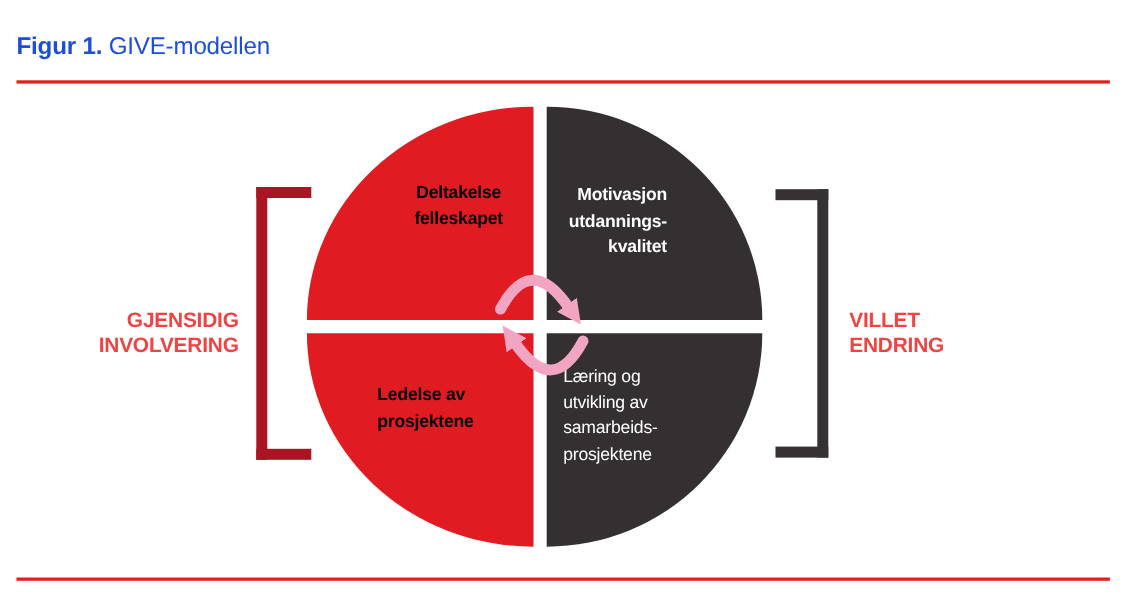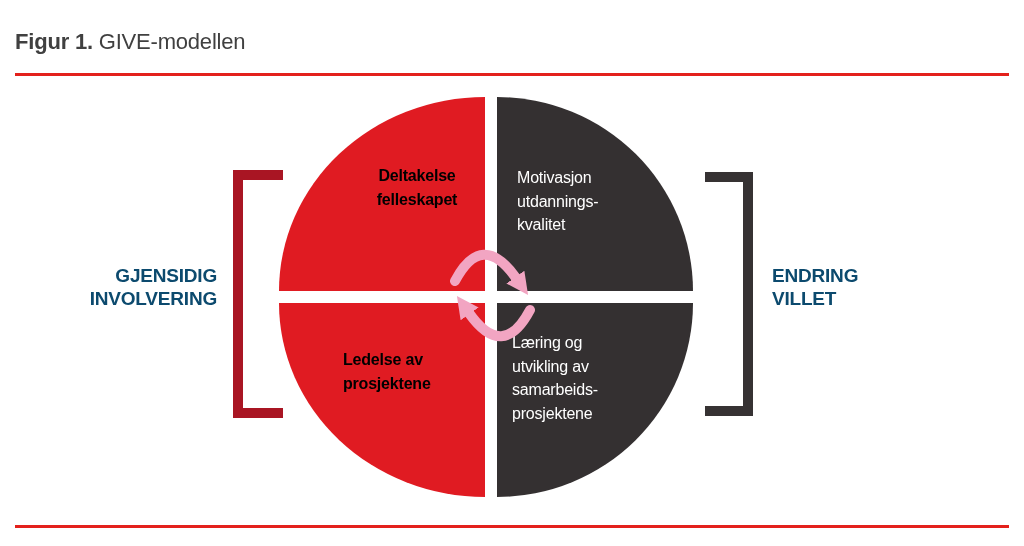--- a/index.html
+++ b/index.html
@@ -15,45 +15,45 @@
     background: #ffffff;
     overflow: hidden;
   }
 
   
   .figure-title {
     position: absolute;
     left: 15px;
     top: 29px;
     font-size: 22px;
-    color: #404040;
+    color: #1d4ed8;
     letter-spacing: -0.2px;
     white-space: pre;
   }
   .figure-title .b { font-weight: bold; }
 
   
   .rule {
     position: absolute;
     left: 15px;
     width: 994px;
     height: 3px;
     background: #e3211c;
   }
   .rule.top { top: 73px; }
   .rule.bottom { top: 525px; }
 
   
   .side-label {
     position: absolute;
-    top: 264px;
+    top: 280px;
     font-size: 19px;
     font-weight: bold;
     line-height: 23px;
-    color: #0c4a6e;
+    color: #ef4444;
     letter-spacing: -0.2px;
   }
   .side-label.left { left: 40px; width: 177px; text-align: right; }
   .side-label.right { left: 772px; width: 170px; text-align: left; }
 
   
   .bracket { position: absolute; box-sizing: border-box; }
   .bracket.left {
     left: 233px; top: 170px; width: 50px; height: 248px;
     border-left: 10px solid #a91523;
@@ -97,21 +97,21 @@
 
   .qtext {
     position: absolute;
     font-size: 16px;
     line-height: 23.5px;
     letter-spacing: -0.2px;
   }
   .qtext.dark-on-red { color: #000000; font-weight: bold; }
   .qtext.light-on-dark { color: #ffffff; font-weight: normal; }
   .qtext.tl-text { left: 64px; top: 67px; width: 148px; text-align: center; }
-  .qtext.tr-text { left: 238px; top: 69px; text-align: left; }
+  .qtext.tr-text { left: 238px; top: 69px; text-align: right; font-weight: bold; }
   .qtext.bl-text { left: 64px; top: 251px; width: 152px; text-align: left; }
   .qtext.br-text { left: 233px; top: 234px; text-align: left; }
 
   
   .arrows {
     position: absolute;
     left: 161px; top: 151px;
     width: 105px; height: 96px;
     overflow: visible;
   }
@@ -176,19 +176,19 @@
       </defs>
       <path class="arc" d="M 15 33 Q 42 -18 76 30" marker-end="url(#ah)"></path>
       <path class="arc" d="M 90 62 Q 63 113 29 65" marker-end="url(#ah)"></path>
     </svg>
 
   </div>
 
   <div class="bracket right"></div>
 
   <div class="side-label right">
+    <div>VILLET</div>
     <div>ENDRING</div>
-    <div>VILLET</div>
   </div>
 
   <div class="rule bottom"></div>
 
 </div>
 
 </body></html>

